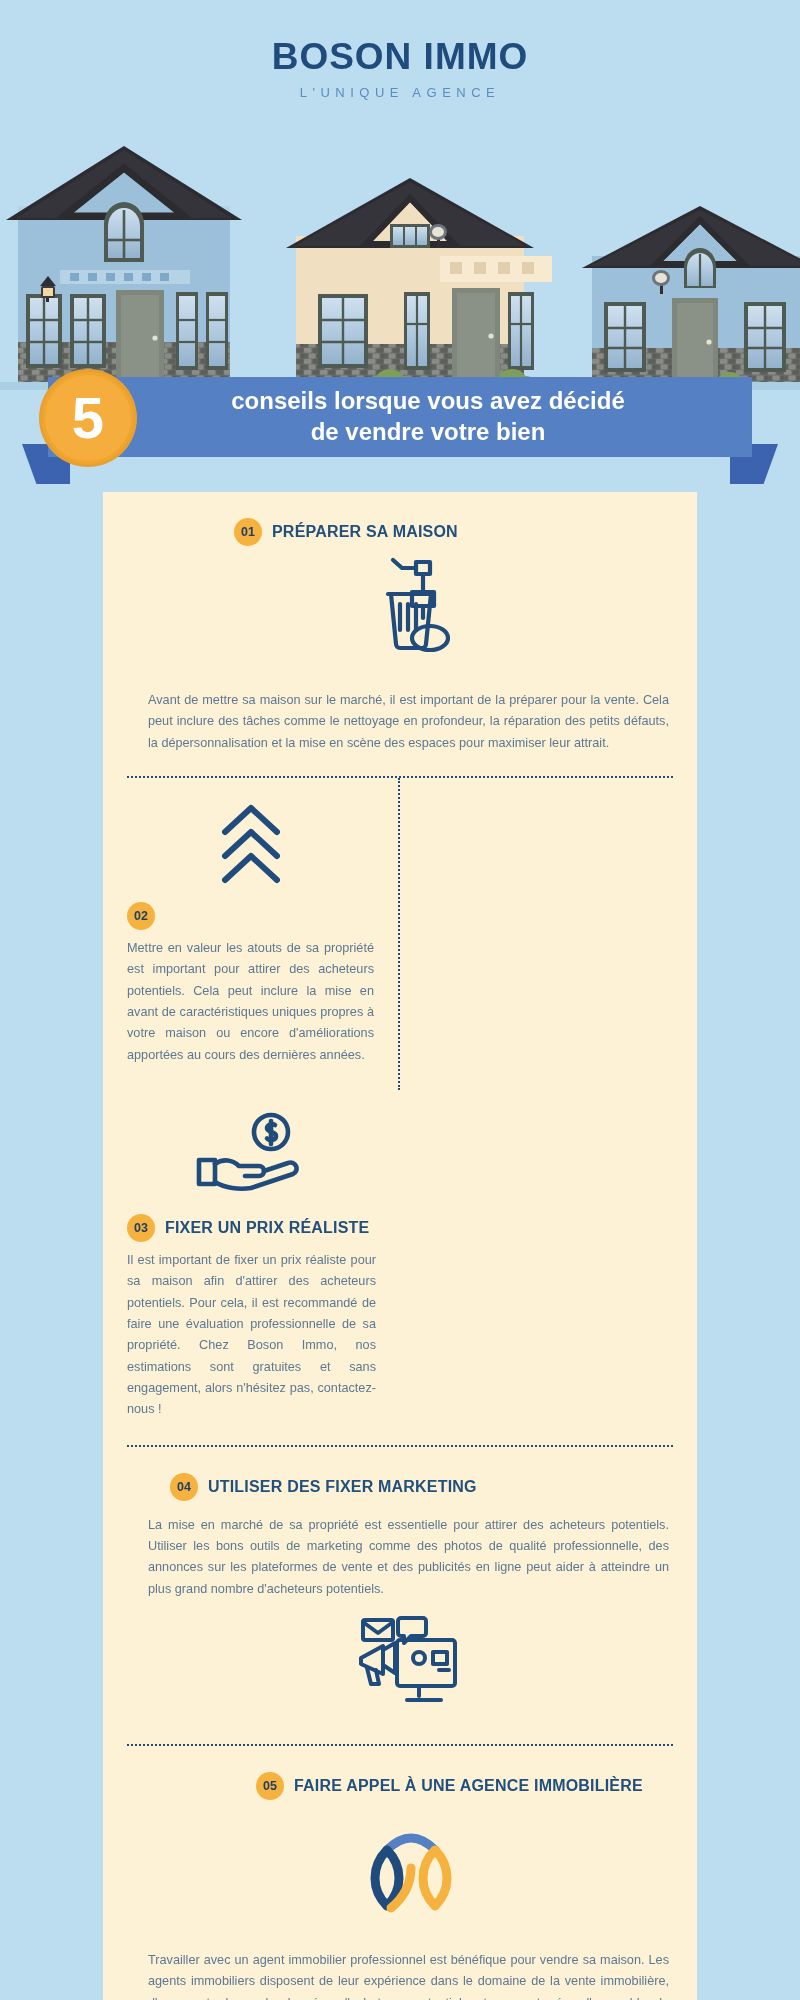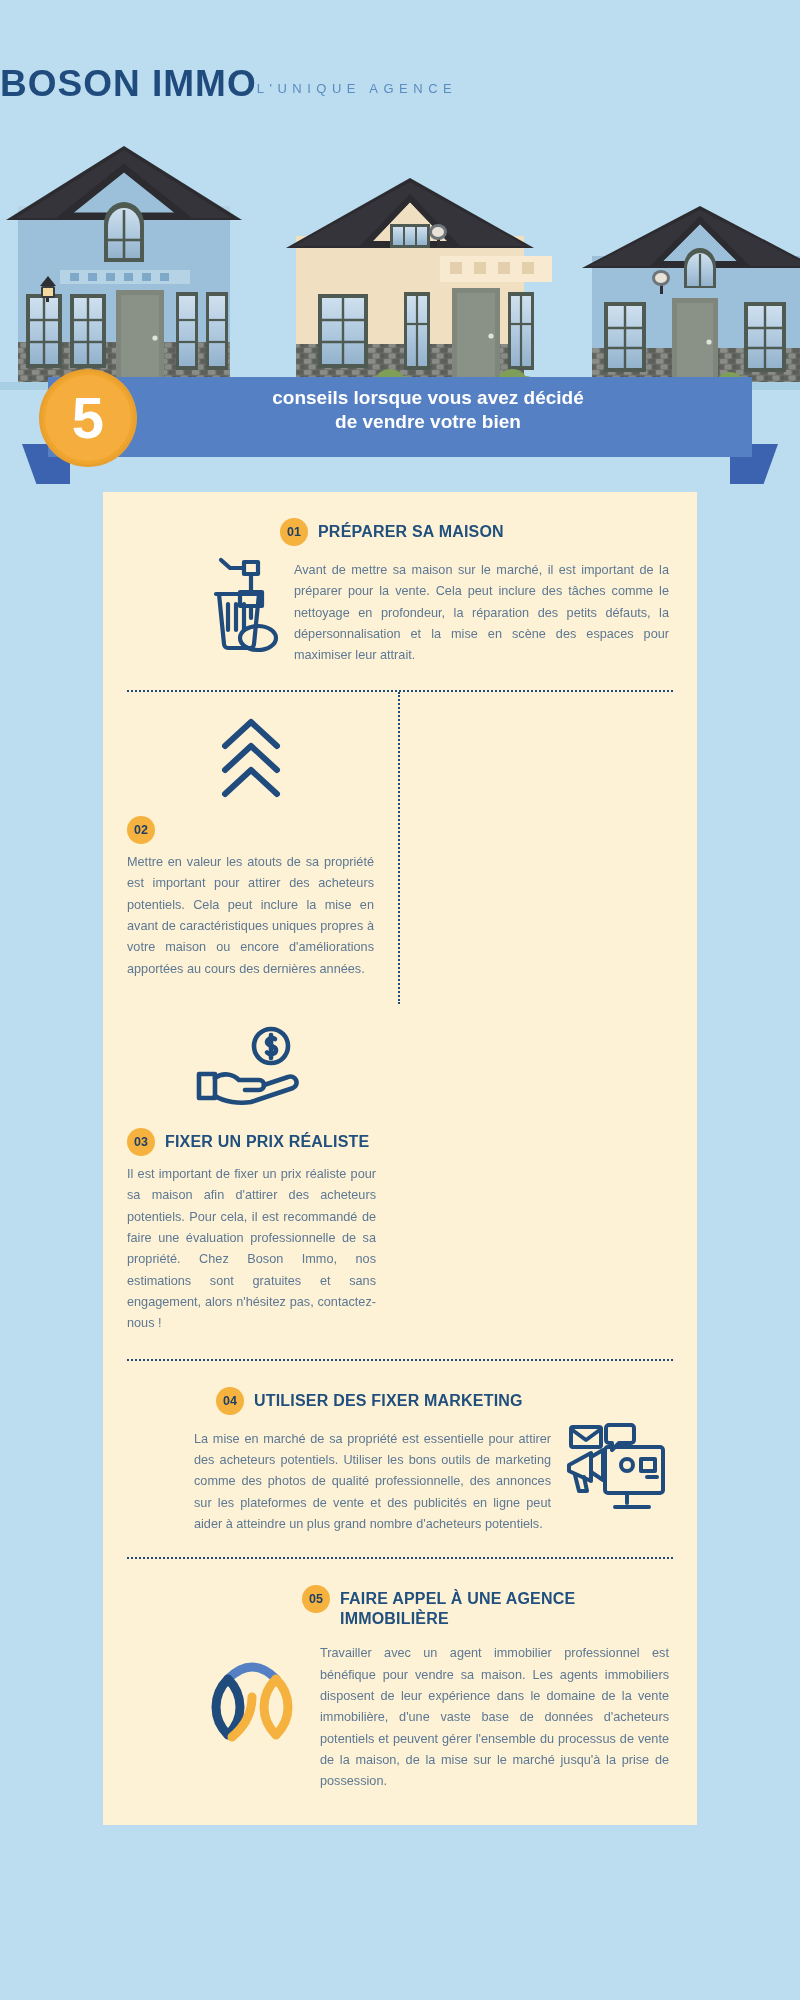--- a/index.html
+++ b/index.html
@@ -16,21 +16,21 @@
     height: 2000px;
     background: #bcdcf0;
   }
 
   
   .header {
     position: absolute;
     top: 0; left: 0; right: 0;
     height: 128px;
     display: flex;
-    flex-direction: row;
+    flex-direction: column;
     align-items: center;
     justify-content: flex-start;
     padding-top: 38px;
   }
   .brand-title {
     font-size: 37px;
     font-weight: bold;
     letter-spacing: 1px;
     color: #1f4b7d;
     line-height: 1;
@@ -70,21 +70,21 @@
     top: 5px; left: 48px;
     width: 704px; height: 80px;
     background: #5580c4;
   }
   .ribbon-text {
     position: absolute;
     top: 14px; left: 148px;
     width: 560px;
     text-align: center;
     color: #ffffff;
-    font-size: 19px;
+    font-size: 24px;
     font-weight: bold;
     line-height: 1.28;
   }
   .badge-5 {
     position: absolute;
     top: 0px; left: 42px;
     width: 92px; height: 92px;
     border-radius: 50%;
     background: #f5ad3e;
     border: 3px solid #f0a52e;
@@ -99,21 +99,21 @@
   }
 
   
   .card {
     position: absolute;
     top: 492px; left: 103px;
     width: 594px;
     background: #fdf2d5;
     padding-bottom: 10px;
   }
-  .tip { padding: 26px 28px 22px 45px; position: relative; margin-left: 46px; }
+  .tip { padding: 26px 28px 22px 45px; position: relative; }
   .tip-head { display: flex; align-items: flex-start; gap: 10px; }
   .num {
     flex: 0 0 auto;
     width: 28px; height: 28px;
     border-radius: 50%;
     background: #f5b23f;
     color: #1f3f66;
     font-size: 12.5px;
     font-weight: bold;
     display: flex; align-items: center; justify-content: center;
@@ -135,21 +135,21 @@
   }
   .divider-h {
     border-top: 2.5px dotted #1f4b7d;
     margin: 0 24px;
     height: 0;
   }
   .row2 { display: flex; flex-direction: column; }
   .col { width: 50%; padding: 22px 24px 24px 24px; }
   .col-left { border-right: 2.5px dotted #1f4b7d; }
   .icon-center { display: flex; justify-content: center; margin-bottom: 16px; }
-  .tip-with-icon { display: flex; gap: 14px; align-items: flex-start; }
+  .tip-with-icon { display: flex; gap: 14px; align-items: center; flex-direction: column; }
   .side-icon { flex: 0 0 auto; }
   .grow { flex: 1 1 auto; }
 </style>
 </head>
 <body>
 
 <div class="page">
 
   <div class="header">
     <div class="brand-title">BOSON IMMO</div>

